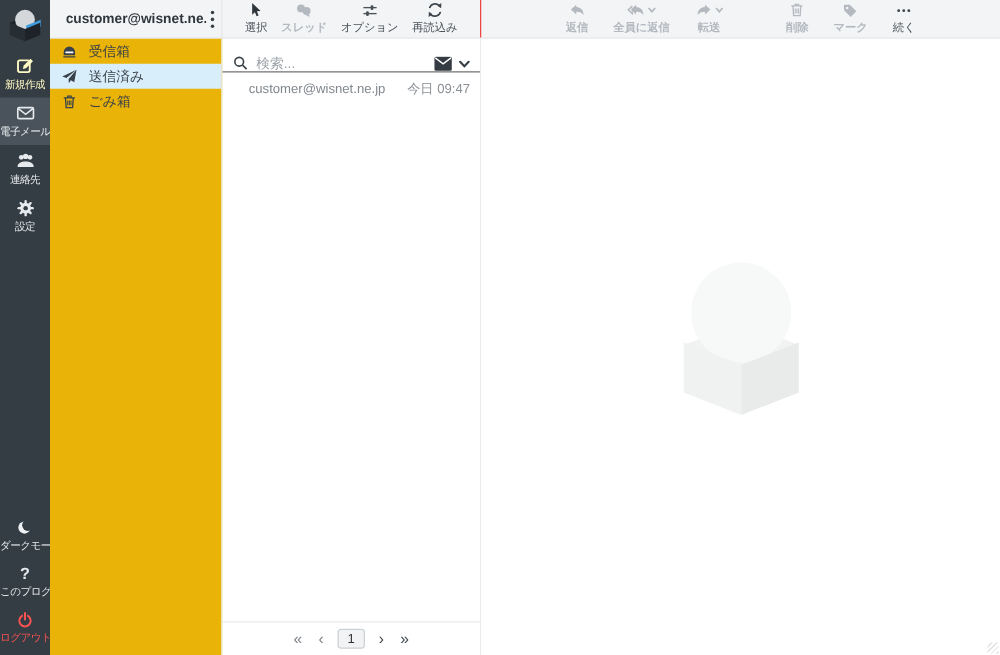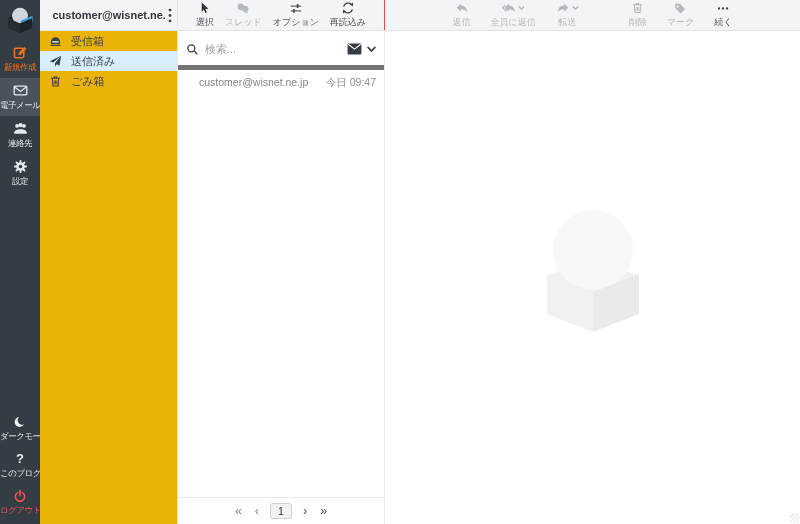--- a/index.html
+++ b/index.html
@@ -6,53 +6,53 @@
   html,body { width:800px; height:524px; overflow:hidden; }
   body { font-family:"Liberation Sans", sans-serif; background:#fff; }
 
   .app { display:flex; width:800px; height:524px; }
 
   
   .sidebar { width:40px; flex-shrink:0; background:#343c44; display:flex; flex-direction:column; color:#e6eaed; }
   .logo { height:40px; display:flex; align-items:center; justify-content:center; cursor:pointer; }
   .menu-item { display:flex; flex-direction:column; align-items:center; gap:2px; padding:5px 0 4px; cursor:pointer; width:40px; }
   .menu-item .ml { font-size:8.5px; letter-spacing:-0.5px; white-space:nowrap; max-width:40px; overflow:hidden; }
-  .menu-item.compose { color:#f97316; }
+  .menu-item.compose { color:#fef9c3; }
   .menu-item.selected { background:#4a535c; }
   .menu-item.logout { color:#fc5352; }
   .side-spacer { flex:1; }
   .menu.bottom { padding-bottom:3px; }
   .help-q { font-size:13px; font-weight:bold; line-height:14px; }
 
   
   .main { flex:1; display:flex; flex-direction:column; min-width:0; }
 
   .topbar { height:31px; flex-shrink:0; background:#f3f4f6; border-bottom:1px solid #e1e4e6; display:flex; }
   .tb-sec { display:flex; align-items:center; }
   .sec-title { width:138px; justify-content:center; position:relative; border-right:1px solid #e4e6e8; }
   .title { font-size:11px; font-weight:bold; color:#2f363c; max-width:112px; overflow:hidden; white-space:nowrap; }
   .kebab { position:absolute; right:5px; top:8px; background:none; border:none; cursor:pointer; color:#3a4147; padding:0; }
   .sec-list { width:207px; justify-content:center; gap:9px; border-right:1px solid #ef4444; }
   .sec-msg { flex:1; justify-content:center; gap:18px; }
   .tbtn { display:flex; flex-direction:column; align-items:center; gap:1px; background:none; border:none; padding:0 1px; color:#4a5258; cursor:pointer; font-family:inherit; }
   .tbtn .tlabel { font-size:9px; white-space:nowrap; color:inherit; }
-  .tbtn.disabled { color:#b3b9bf; cursor:default; }
+  .tbtn.disabled { color:#b3b9bf; cursor:default;font-weight:bold; }
   .icon-row { display:flex; align-items:center; gap:2px; height:14px; }
   .gap-l { margin-left:30px; }
 
   
   .cols { flex:1; display:flex; min-height:0; }
 
   .folders { width:138px; flex-shrink:0; border-right:1px solid #e9ebec; background:#eab308; padding-top:0; }
   .folder-row { display:flex; align-items:center; gap:9px; height:20px; padding-left:9px; font-size:11px; color:#3a4148; cursor:pointer; }
   .folder-row.selected { background:#d9eefb; }
   .ficon { color:#39414a; display:flex; }
 
   .list { width:207px; flex-shrink:0; border-right:1px solid #e9ebec; display:flex; flex-direction:column; background:#fff; }
-  .searchbar { height:27px; flex-shrink:0; display:flex; align-items:flex-start; gap:6px; padding:0 8px; border-bottom:5px solid #737373;margin-top:12px; }
+  .searchbar { height:27px; flex-shrink:0; display:flex; align-items:flex-end; gap:6px; padding:0 8px; border-bottom:1px solid #737373; }
   .search-input { flex:1; min-width:0; border:none; outline:none; background:transparent; font-size:11px; color:#333; font-family:inherit; }
   .search-input::placeholder { color:#9aa1a7; }
   .search-actions { display:flex; align-items:center; gap:5px; color:#343b42; }
 
   .message { padding:6px 8px 7px 8px; cursor:pointer; }
   .msg-line1 { display:flex; justify-content:space-between; align-items:baseline; padding-left:13px; }
   .msg-sender { font-size:10.5px; color:#81878d; overflow:hidden; white-space:nowrap; }
   .msg-date { font-size:10.5px; color:#8b9096; white-space:nowrap; }
   .msg-line2 { display:flex; align-items:center; gap:6px; margin-top:4px; }
   .dot { width:6px; height:6px; border-radius:50%; background:#2b343b; flex-shrink:0; }

